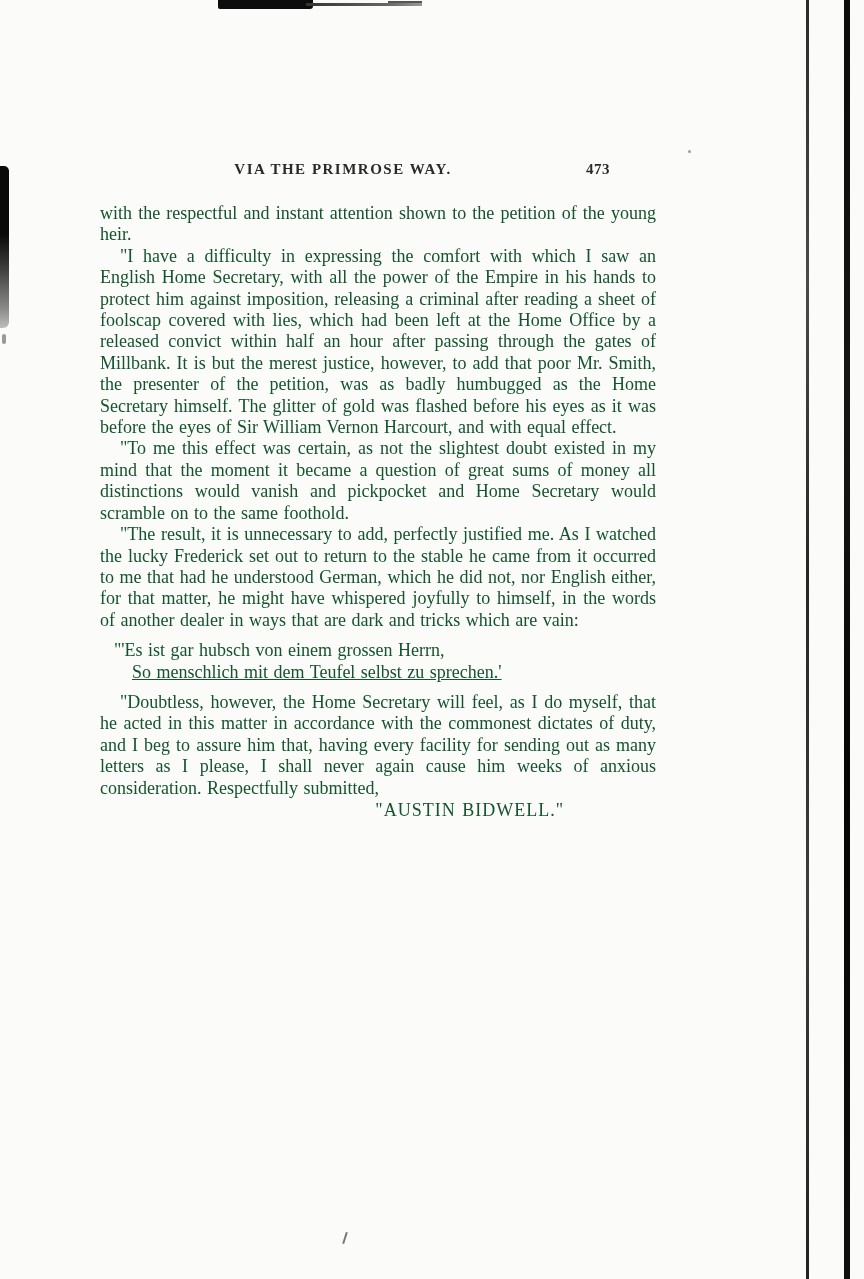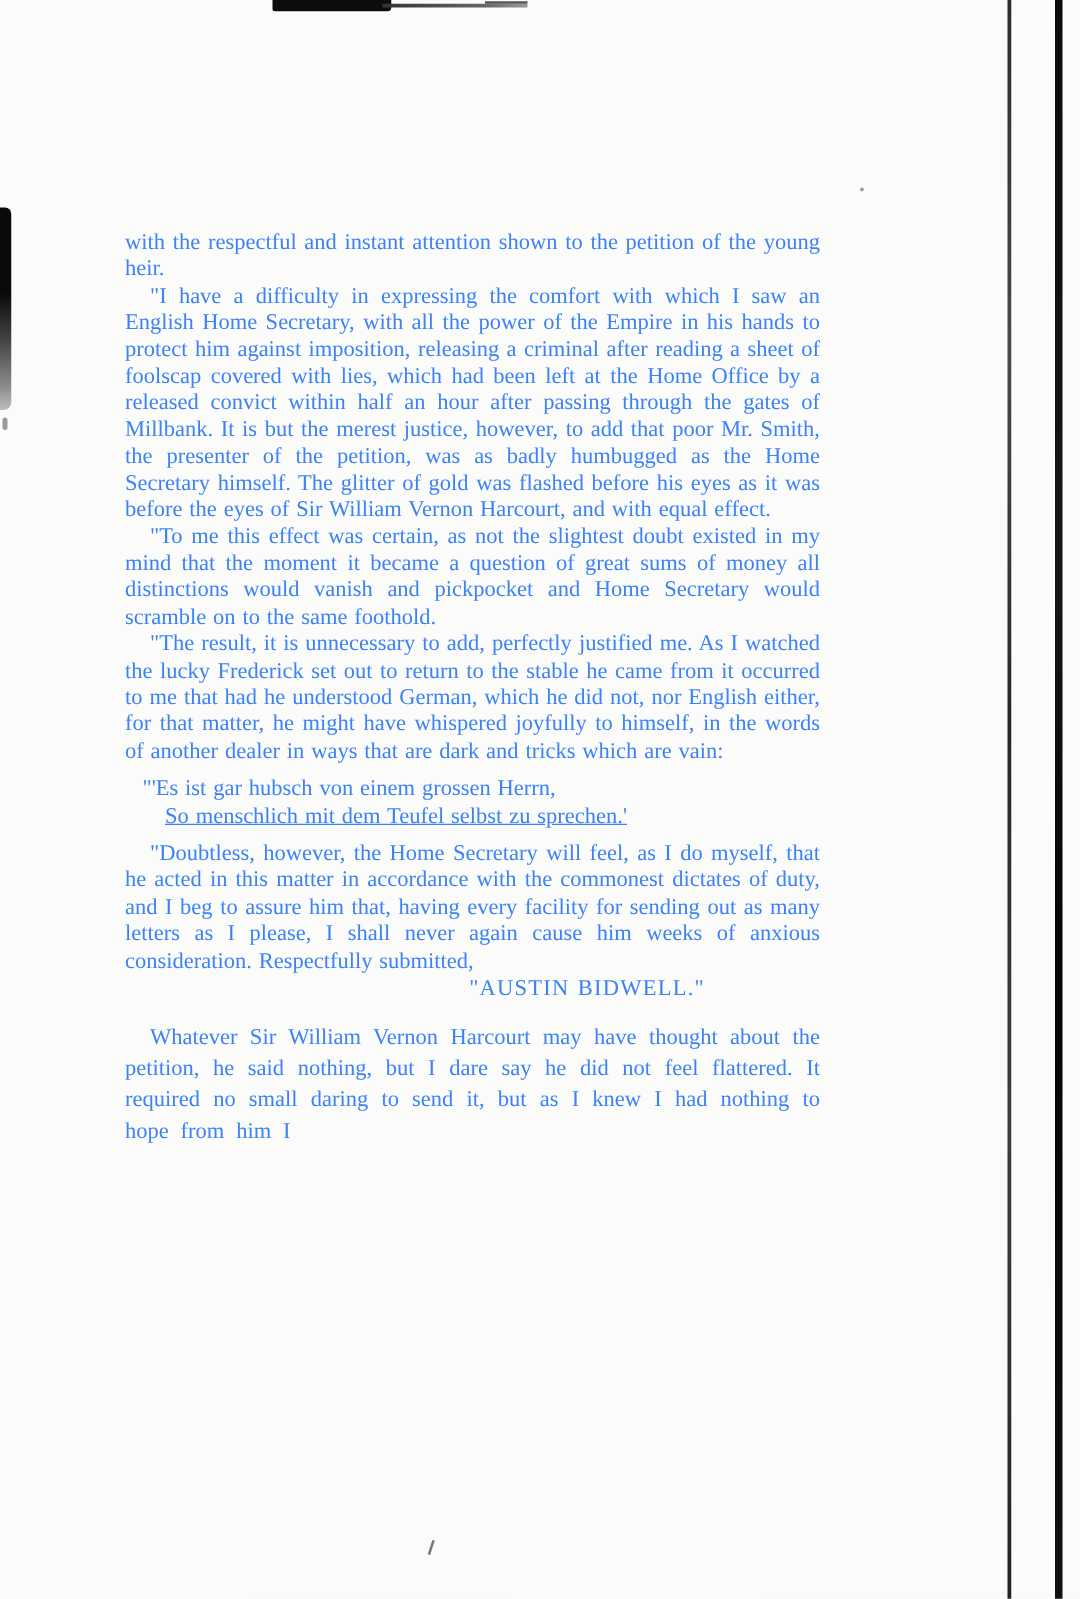--- a/index.html
+++ b/index.html
@@ -43,21 +43,21 @@
     right: 46px;
     top: 0;
     letter-spacing: 0.5px;
   }
   .body-text {
     margin-top: 22px;
     font-size: 18px;
     line-height: 21.4px;
     text-align: justify;
     word-spacing: 1px;
-    color: #3b82f6;
+    color: #14532d;
   }
   .para { margin: 0; }
   .para.indent { text-indent: 20px; }
   .verse {
     margin: 9px 0 9px 14px;
     text-align: left;
   }
   .verse-line2 { margin-left: 18px; text-decoration: underline; }
   .signature {
     margin: 1px 0 0 0;
@@ -123,33 +123,36 @@
   <div class="artifact top-dash"></div>
   <div class="artifact left-blot"></div>
   <div class="artifact left-speck"></div>
   <div class="artifact vline-a"></div>
   <div class="artifact vline-b"></div>
   <div class="artifact header-speck"></div>
   <div class="artifact bottom-slash"></div>
 
   <div class="text-block">
 
+    <div class="running-header">
+      <span class="header-title">VIA THE PRIMROSE WAY.</span>
+      <span class="page-number">473</span>
+    </div>
 
     <div class="body-text">
       <p class="para">with the respectful and instant attention shown to the petition of the young heir.</p>
       <p class="para indent">"I have a difficulty in expressing the comfort with which I saw an English Home Secretary, with all the power of the Empire in his hands to protect him against imposition, releasing a criminal after reading a sheet of foolscap covered with lies, which had been left at the Home Office by a released convict within half an hour after passing through the gates of Millbank. It is but the merest justice, however, to add that poor Mr. Smith, the presenter of the petition, was as badly humbugged as the Home Secretary himself. The glitter of gold was flashed before his eyes as it was before the eyes of Sir William Vernon Harcourt, and with equal effect.</p>
       <p class="para indent">"To me this effect was certain, as not the slightest doubt existed in my mind that the moment it became a question of great sums of money all distinctions would vanish and pickpocket and Home Secretary would scramble on to the same foothold.</p>
       <p class="para indent">"The result, it is unnecessary to add, perfectly justified me. As I watched the lucky Frederick set out to return to the stable he came from it occurred to me that had he understood German, which he did not, nor English either, for that matter, he might have whispered joyfully to himself, in the words of another dealer in ways that are dark and tricks which are vain:</p>
 
       <div class="verse">
         <div class="verse-line1">"'Es ist gar hubsch von einem grossen Herrn,</div>
         <div class="verse-line2">So menschlich mit dem Teufel selbst zu sprechen.'</div>
       </div>
 
       <p class="para indent">"Doubtless, however, the Home Secretary will feel, as I do myself, that he acted in this matter in accordance with the commonest dictates of duty, and I beg to assure him that, having every facility for sending out as many letters as I please, I shall never again cause him weeks of anxious consideration. Respectfully submitted,</p>
 
       <p class="signature">"AUSTIN BIDWELL."</p>
 
-      <p class="para indent final">Whatever Sir William Vernon Harcourt may have thought about the petition, he said nothing, but I dare say he did not feel flattered. It required no small daring to send it, but as I knew I had nothing to hope from him I</p>
     </div>
 
   </div>
 </div>
 
 </body></html>

